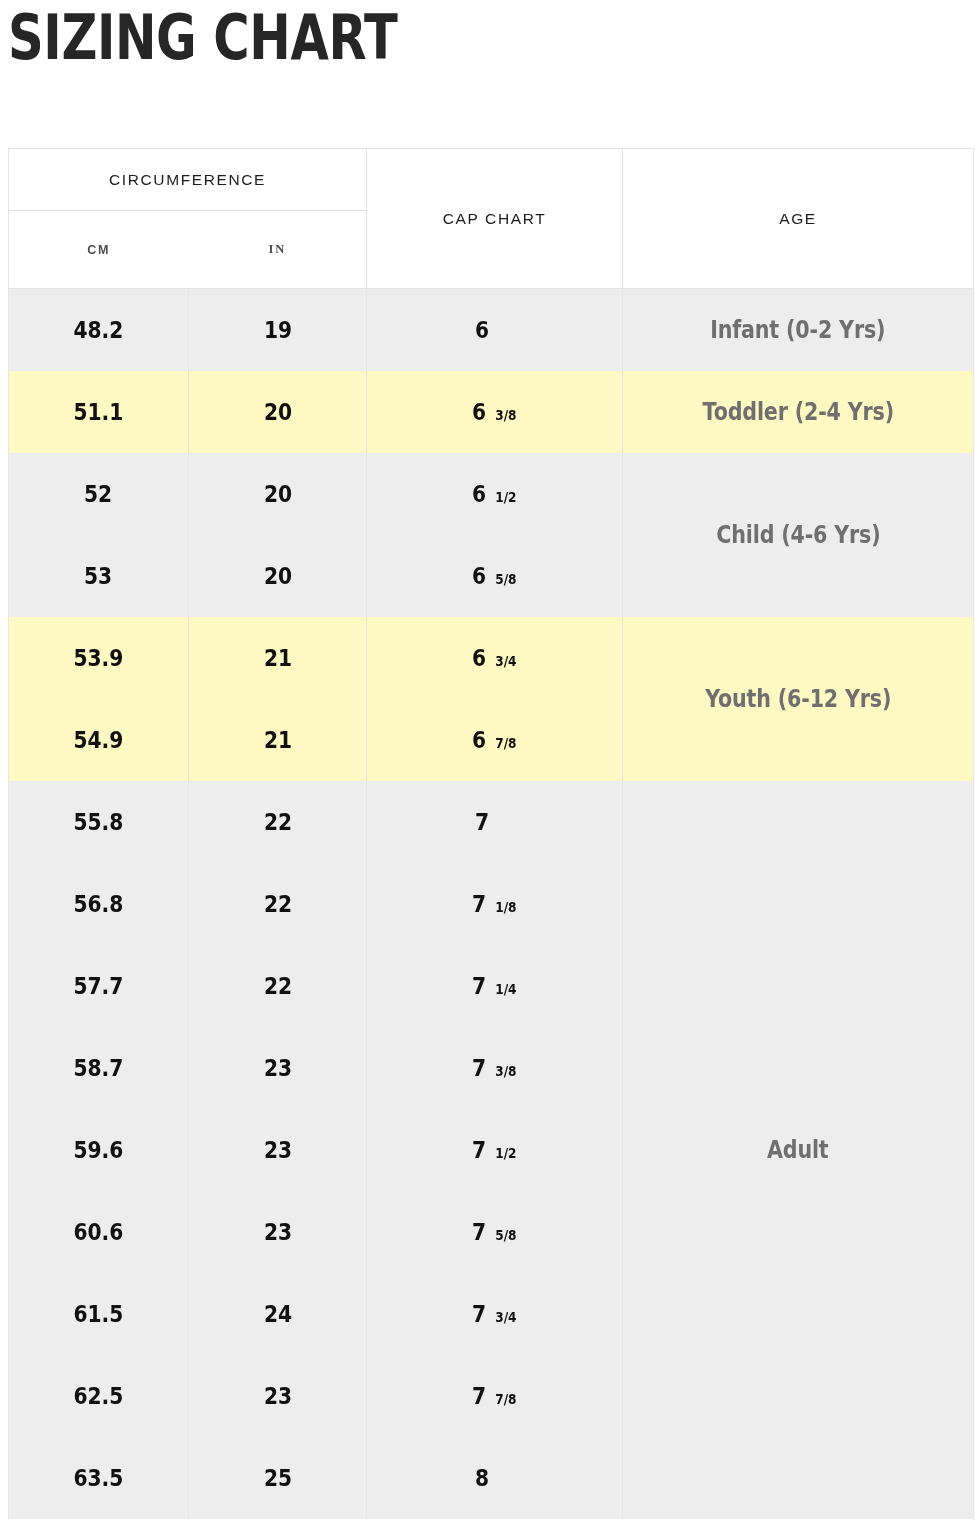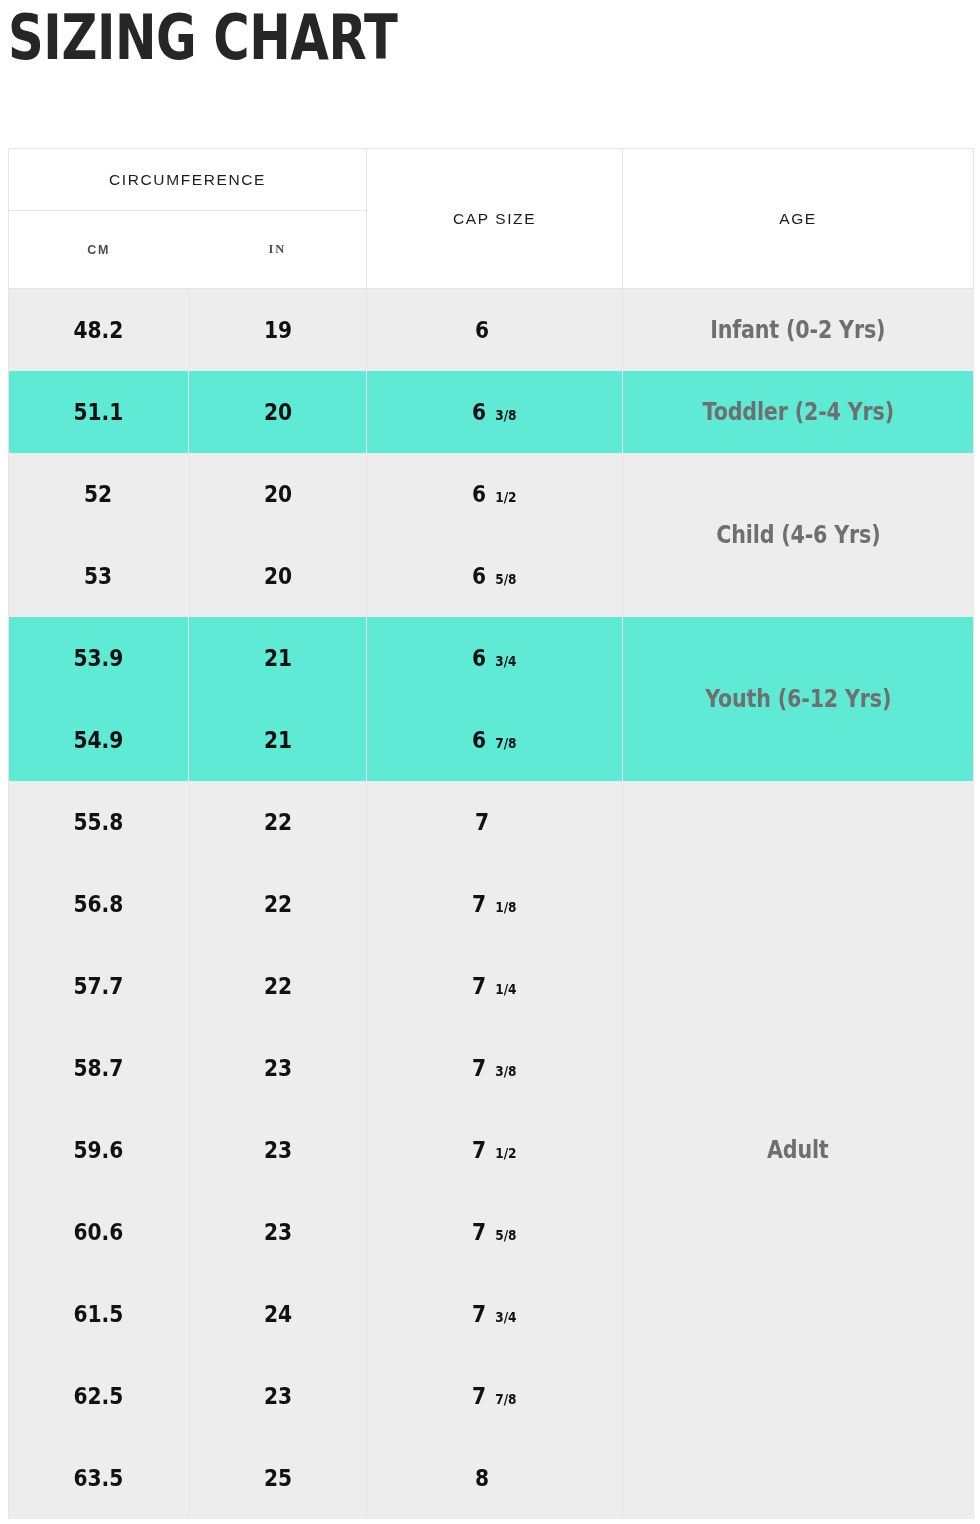--- a/index.html
+++ b/index.html
@@ -81,21 +81,21 @@
   .chart td {
     height:82px;
     padding:0;
     text-align:center;
     vertical-align:middle;
     border-left:1px solid #e6e6e6;
     border-right:1px solid #e6e6e6;
   }
 
   tr.band td { background:#ededed; }
-  tr.plain td { background:#5eead4; }
+  tr.plain td { background:#fef9c3; }
 
   
   .num {
     font-family:"DejaVu Sans", sans-serif;
     font-size:23px;
     font-weight:700;
     color:#111111;
     transform:scaleX(0.88);
     display:inline-block;
   }
@@ -150,21 +150,21 @@
   <table class="chart">
     <colgroup>
       <col class="c-cm">
         <col class="c-in">
         <col class="c-cap">
         <col class="c-age">
     </colgroup>
     <thead>
       <tr>
         <th class="hdr-group" colspan="2">CIRCUMFERENCE</th>
-        <th class="hdr-single" rowspan="2">CAP SIZE</th>
+        <th class="hdr-single" rowspan="2">CAP CHART</th>
         <th class="hdr-single" rowspan="2">AGE</th>
       </tr>
       <tr>
         <th class="hdr-sub nb-r">CM</th>
         <th class="hdr-sub nb-l">IN</th>
       </tr>
     </thead>
     <tbody id="chart-body">
         <tr class="band">
           <td><span class="num">48.2</span></td>

